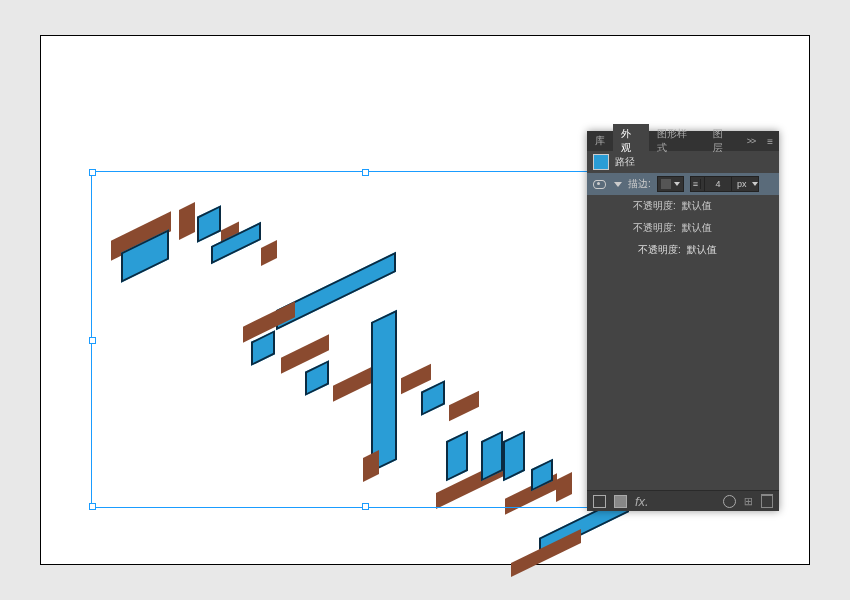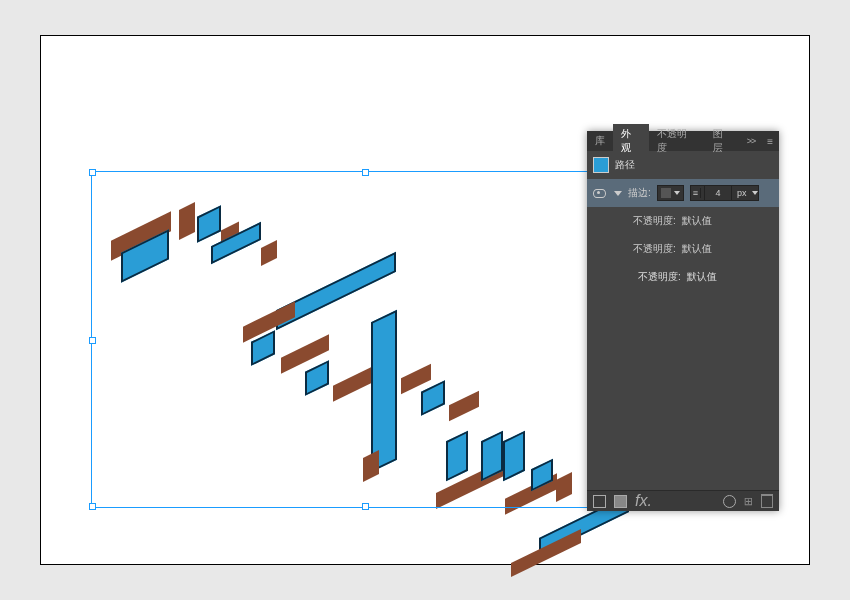--- a/index.html
+++ b/index.html
@@ -17,41 +17,41 @@
   .blue{background:#2a9dd6;border:2px solid #0a2b42;}
   .brown{background:#8a4a2f;}
   
   
   .panel{position:absolute;right:30px;top:95px;width:192px;height:380px;background:#444;color:#ddd;box-shadow:0 0 8px rgba(0,0,0,.4);}
   .tabs{display:flex;align-items:center;height:20px;background:#333;font-size:10px;}
   .tab{padding:3px 8px;color:#aaa;cursor:default;}
   .tab.active{background:#444;color:#fff;}
   .tab-more{margin-left:auto;padding:0 6px;color:#aaa;font-size:9px;letter-spacing:-1px;}
   .tab-menu{padding:0 6px;color:#aaa;}
-  .row{display:flex;align-items:center;height:28px;padding:0 6px;gap:6px;font-size:10px;}
+  .row{display:flex;align-items:center;height:22px;padding:0 6px;gap:6px;font-size:10px;}
   .swatch{width:16px;height:16px;background:#2a9dd6;border:1px solid #ccc;box-sizing:border-box;}
   .swatch.sm{width:13px;height:13px;}
   .stroke-row{background:#5a6b7a;}
   .chev{width:0;height:0;border-top:4px solid transparent;border-bottom:4px solid transparent;}
   .chev.down{border-top:5px solid #ccc;border-bottom:none;border-left:4px solid transparent;border-right:4px solid transparent;}
   .chev.right{width:0;height:0;border-left:5px solid #ccc;border-top:4px solid transparent;border-bottom:4px solid transparent;}
   .eye{width:11px;height:7px;border:1px solid #ccc;border-radius:60%/100%;position:relative;margin-right:2px;}
   .eye::after{content:"";position:absolute;left:3px;top:1px;width:3px;height:3px;background:#ccc;border-radius:50%;}
   .mini-select{display:inline-flex;align-items:center;height:14px;padding:0 3px;background:#333;border:1px solid #222;font-size:9px;color:#ccc;gap:3px;}
   .mini-select .sw{width:10px;height:10px;background:#555;}
   .mini-select .dd{width:0;height:0;border-left:3px solid transparent;border-right:3px solid transparent;border-top:4px solid #ccc;}
   .val-input{width:26px;height:14px;background:#333;border:1px solid #222;color:#ccc;font-size:9px;text-align:center;line-height:14px;}
   .indent{padding-left:46px;color:#ccc;}
   .indent2{padding-left:30px;}
   .panel-body{height:calc(100% - 20px - 20px);overflow:hidden;}
   .panel-foot{position:absolute;bottom:0;left:0;right:0;height:20px;background:#3a3a3a;display:flex;align-items:center;padding:0 6px;gap:8px;border-top:1px solid #2a2a2a;}
   .foot-ico{width:11px;height:11px;border:1px solid #aaa;}
   .foot-ico.stroke{background:transparent;}
   .foot-ico.circle{border-radius:50%;}
-  .fx{color:#aaa;font-style:italic;font-size:16px;}
+  .fx{color:#aaa;font-style:italic;font-size:13px;}
   .foot-right{margin-left:auto;display:flex;gap:8px;align-items:center;}
   .foot-btn{color:#888;font-size:11px;}
   .trash{width:10px;height:11px;border:1px solid #888;border-top:2px solid #888;}
   .title-text{color:#ddd;}
   .sub{color:#ccc;}
 </style>
 </head>
 <body>
 
 <div class="frame">
@@ -102,21 +102,21 @@
       <div class="handle h-bl"></div>
       <div class="handle h-bm"></div>
       <div class="handle h-br"></div>
     </div>
   </div>
 
   <div class="panel">
     <div class="tabs">
       <div class="tab">库</div>
       <div class="tab active">外观</div>
-      <div class="tab">不透明度</div>
+      <div class="tab">图形样式</div>
       <div class="tab">图层</div>
       <div class="tab-more">&gt;&gt;</div>
       <div class="tab-menu">≡</div>
     </div>
 
     <div class="panel-body">
       <div class="row">
         <div class="swatch"></div>
         <span class="title-text">路径</span>
       </div>

